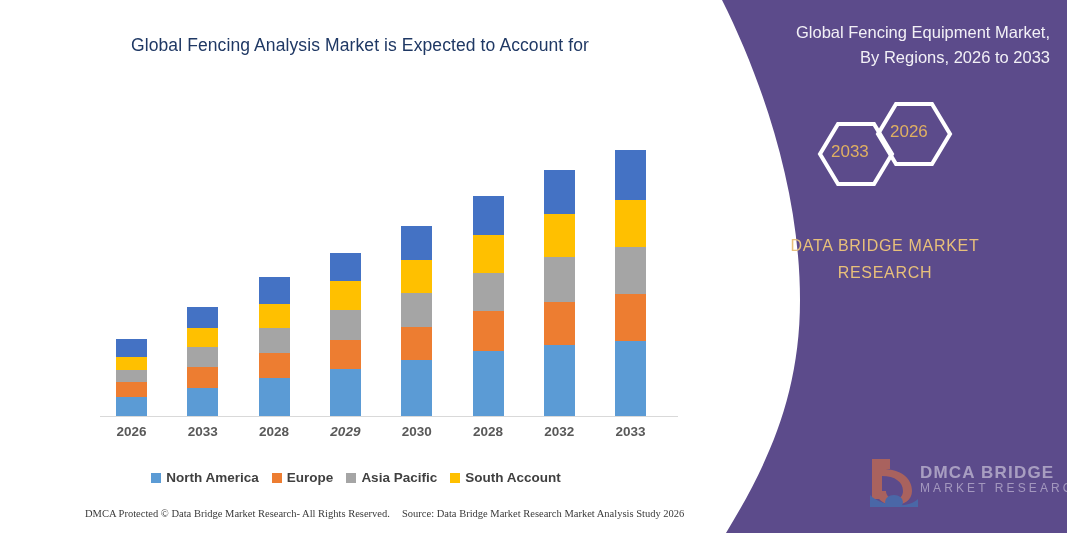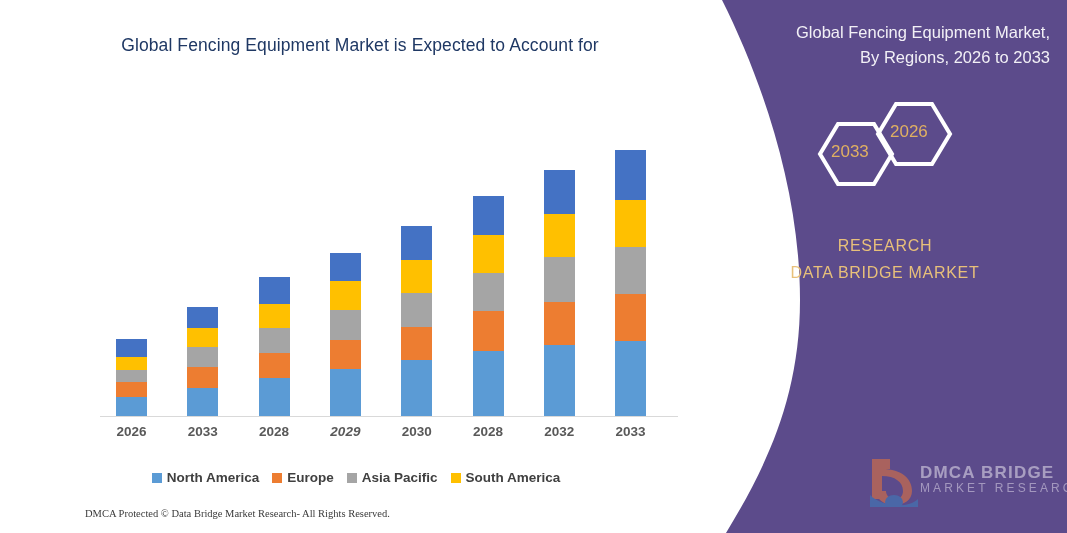--- a/index.html
+++ b/index.html
@@ -194,21 +194,21 @@
     line-height: 12px;
     white-space: nowrap;
   }
 </style>
 </head>
 <body>
 
 <div id="chart-panel">
 
   <div id="chart-title">
-    <span class="line">Global Fencing Equipment Market is Expected to Account for</span>
+    <span class="line">Global Fencing Analysis Market is Expected to Account for</span>
   </div>
 
   <div id="plot"></div>
   <div id="axis-line"></div>
 
   <div id="bars-layer">
       <div class="bar-group" style="left: 116px; top: 339.291px; height: 76.7088px; position: absolute;">
         <div class="bar-stack" style="height: 76.7088px;">
           <div class="seg" style="height: 17.8097px; background: rgb(68, 114, 196);"></div>
           <div class="seg" style="height: 13.1028px; background: rgb(255, 192, 0);"></div>
@@ -300,26 +300,27 @@
       <div class="legend-item">
         <span class="legend-swatch" style="background: rgb(237, 125, 49);"></span>
         <span>Europe</span>
       </div>
       <div class="legend-item">
         <span class="legend-swatch" style="background: rgb(165, 165, 165);"></span>
         <span>Asia Pacific</span>
       </div>
       <div class="legend-item">
         <span class="legend-swatch" style="background: rgb(255, 192, 0);"></span>
-        <span>South America</span>
+        <span>South Account</span>
       </div>
     </div>
 
   <div id="footer">
     <div id="footer-left">DMCA Protected © Data Bridge Market Research-  All Rights Reserved.</div>
+    <div id="footer-right">Source: Data Bridge Market Research  Market Analysis Study 2026</div>
   </div>
 </div>
 
 <div id="brand-panel">
   <svg id="brand-shape" viewBox="0 0 367 533" preserveAspectRatio="none">
     <path id="brand-shape-path" d="M 22 0 L 367 0 L 367 533 L 26 533 C 64 470 100 400 100 300 C 100 190 62 80 22 0 Z" fill="#5C4B8B"></path>
   </svg>
 
   <div id="brand-heading">
     <span class="line">Global Fencing Equipment Market,</span>
@@ -331,22 +332,22 @@
 
       <polygon points="8,62 26,32 62,32 80,62 62,92 26,92" fill="none" stroke="#FFFFFF" stroke-width="4"></polygon>
 
       <polygon points="66,42 84,12 120,12 138,42 120,72 84,72" fill="none" stroke="#FFFFFF" stroke-width="4"></polygon>
     </svg>
     <span class="hex-label" style="left:19px; top:50px;">2033</span>
     <span class="hex-label" style="left:78px; top:30px;">2026</span>
   </div>
 
   <div id="brand-name">
+    <span class="line">DATA BRIDGE MARKET</span>
     <span class="line">RESEARCH</span>
-    <span class="line">DATA BRIDGE MARKET</span>
   </div>
 </div>
 
 <div id="brand-logo">
   <svg width="50" height="52" viewBox="0 0 50 52">
     <path d="M4 4 L22 4 L22 14 L14 14 L14 44 L4 44 Z" fill="#E8763A"></path>
     <path d="M14 14 C34 14 44 24 44 36 C44 45 36 50 26 50 C16 50 8 44 8 36 L18 36 C18 41 22 44 27 44 C32 44 35 41 35 36 C35 27 27 21 14 21 Z" fill="#E8763A"></path>
     <path d="M2 40 C14 52 40 54 50 44 L50 52 L2 52 Z" fill="#3C7FBF"></path>
     <ellipse cx="26" cy="47" rx="9" ry="7" fill="#3C7FBF"></ellipse>
   </svg>

